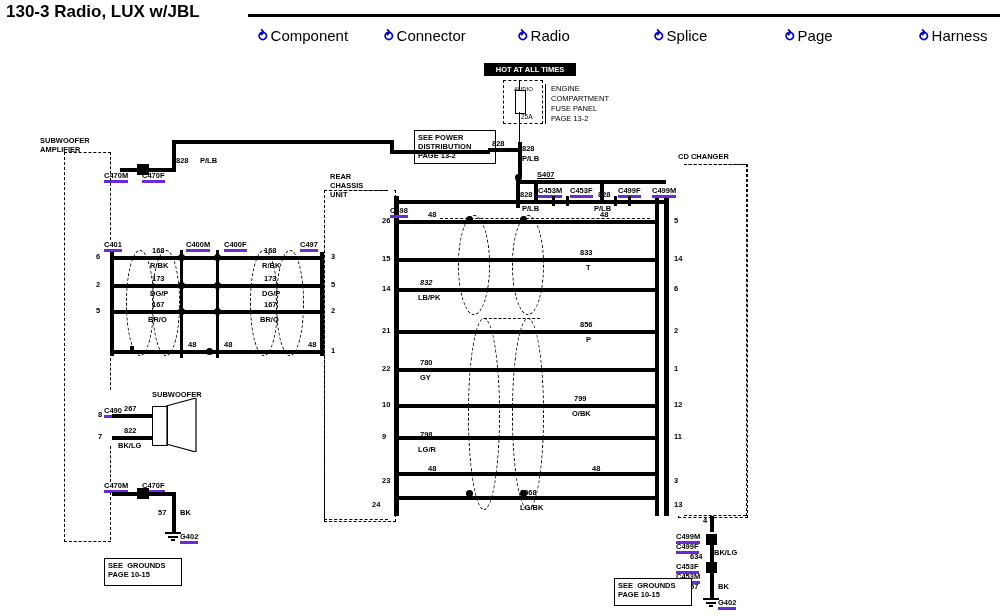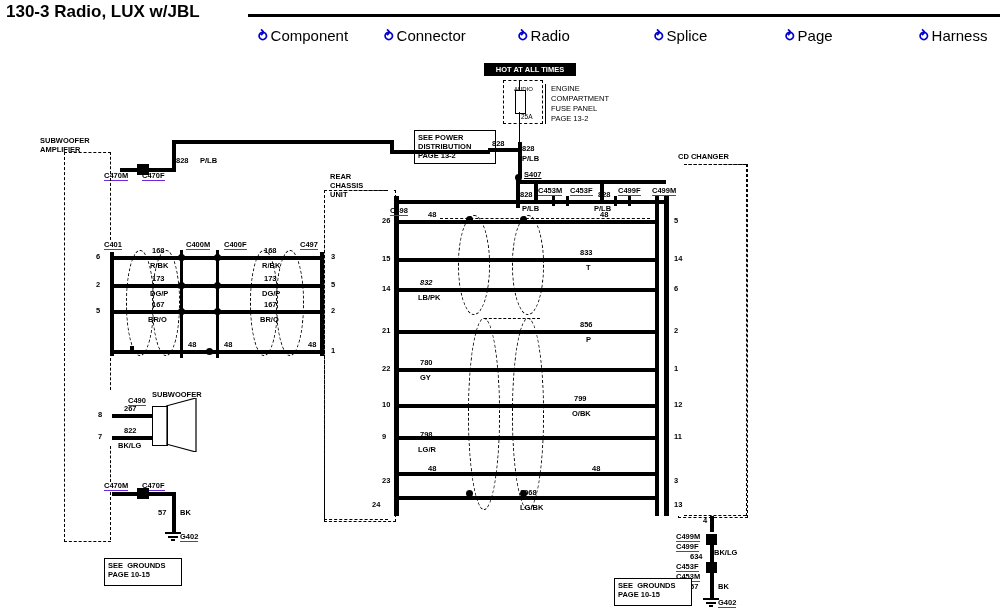--- a/index.html
+++ b/index.html
@@ -13,21 +13,21 @@
   .lbl.b{font-weight:bold;}
   .box{border:1px solid #000;background:#fff;}
   .dashbox{border:1px dashed #000;background:transparent;}
   .vline{background:#000;width:1px;}
   .thick{background:#000;height:4px;}
   .thickv{background:#000;width:4px;}
   .dot{background:#000;border-radius:50%;}
   .ell{border:1px dashed #000;border-radius:50%;}
   .blackbox{background:#000;color:#fff;font-size:7.5px;font-weight:bold;text-align:center;padding:2px 4px;}
   .ctrbox{border:1px solid #000;background:#fff;font-size:7.5px;font-weight:bold;line-height:9px;padding:2px 3px;}
-  .ul{border-bottom:1px solid #6d28d9;}
+  .ul{border-bottom:3px solid #6d28d9;}
 </style>
 </head>
 <body>
 
 <div class="abs" id="title">130-3 Radio, LUX w/JBL</div>
 <div class="abs" id="titlerule"></div>
 
 <div class="abs navitem" style="left:258px;">
   <span class="navarrow">⥁</span><span>Component</span>
 </div>
@@ -68,21 +68,21 @@
 PAGE 13-2</div>
 
 <div class="abs thickv" style="left:518px;top:142px;height:36px;"></div>
 <div class="abs lbl b" style="left:522px;top:144px;">828</div>
 <div class="abs lbl b" style="left:522px;top:154px;">P/LB</div>
 
 <div class="abs thick" style="left:488px;top:148px;width:32px;"></div>
 <div class="abs lbl b" style="left:492px;top:139px;">828</div>
 
 <div class="abs dot" style="left:515px;top:174px;width:7px;height:7px;"></div>
-<div class="abs lbl b" style="left:524px;top:170px;text-decoration:underline;">S407</div>
+<div class="abs lbl b" style="left:537px;top:170px;text-decoration:underline;">S407</div>
 
 <div class="abs thick" style="left:516px;top:180px;width:150px;"></div>
 <div class="abs thickv" style="left:516px;top:178px;height:30px;"></div>
 
 <div class="abs thick" style="left:172px;top:140px;width:222px;"></div>
 <div class="abs thickv" style="left:390px;top:140px;height:14px;"></div>
 <div class="abs thick" style="left:390px;top:150px;width:100px;"></div>
 <div class="abs thickv" style="left:172px;top:140px;height:32px;"></div>
 <div class="abs thick" style="left:120px;top:168px;width:56px;"></div>
 <div class="abs lbl b" style="left:176px;top:156px;">828</div>
@@ -151,21 +151,21 @@
 <div class="abs dot" style="left:214px;top:254px;width:7px;height:7px;"></div>
 <div class="abs dot" style="left:214px;top:282px;width:7px;height:7px;"></div>
 <div class="abs dot" style="left:214px;top:308px;width:7px;height:7px;"></div>
 
 <div class="abs ell" style="left:126px;top:250px;width:26px;height:104px;"></div>
 <div class="abs ell" style="left:152px;top:250px;width:26px;height:104px;"></div>
 <div class="abs ell" style="left:250px;top:250px;width:26px;height:104px;"></div>
 <div class="abs ell" style="left:276px;top:250px;width:26px;height:104px;"></div>
 
 <div class="abs lbl b" style="left:152px;top:390px;">SUBWOOFER</div>
-<div class="abs lbl b ul" style="left:104px;top:396px;margin-left:24px;">C490</div>
+<div class="abs lbl b ul" style="left:104px;top:406px;">C490</div>
 <div class="abs thick" style="left:112px;top:414px;width:40px;"></div>
 <div class="abs thick" style="left:112px;top:436px;width:40px;"></div>
 <div class="abs lbl b" style="left:124px;top:404px;">267</div>
 <div class="abs lbl b" style="left:124px;top:419px;margin-left:28px;">B/W</div>
 <div class="abs lbl b" style="left:124px;top:426px;">822</div>
 <div class="abs lbl b" style="left:118px;top:441px;">BK/LG</div>
 <div class="abs lbl b" style="left:98px;top:410px;">8</div>
 <div class="abs lbl b" style="left:98px;top:432px;">7</div>
 
 <div class="abs box" style="left:152px;top:406px;width:14px;height:38px;"></div>

